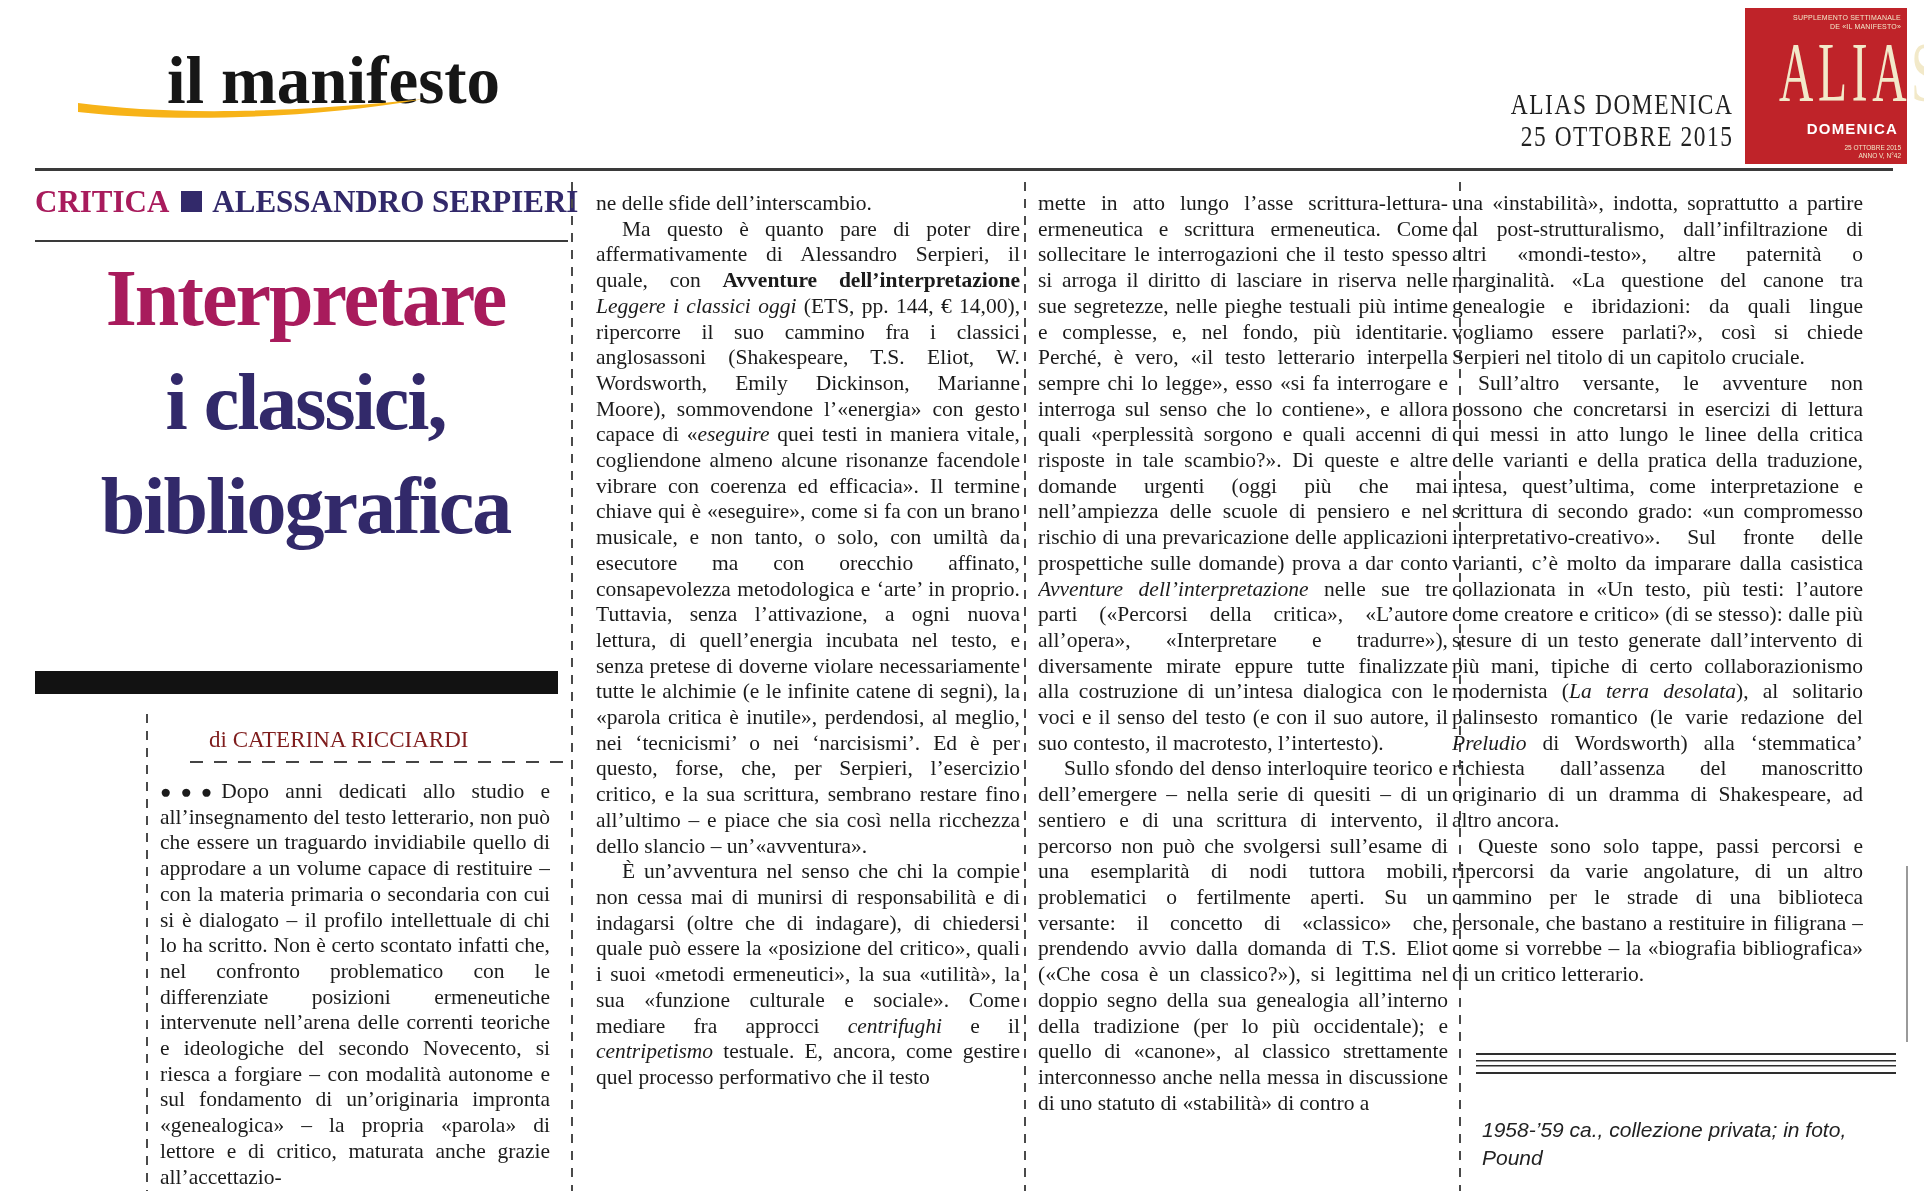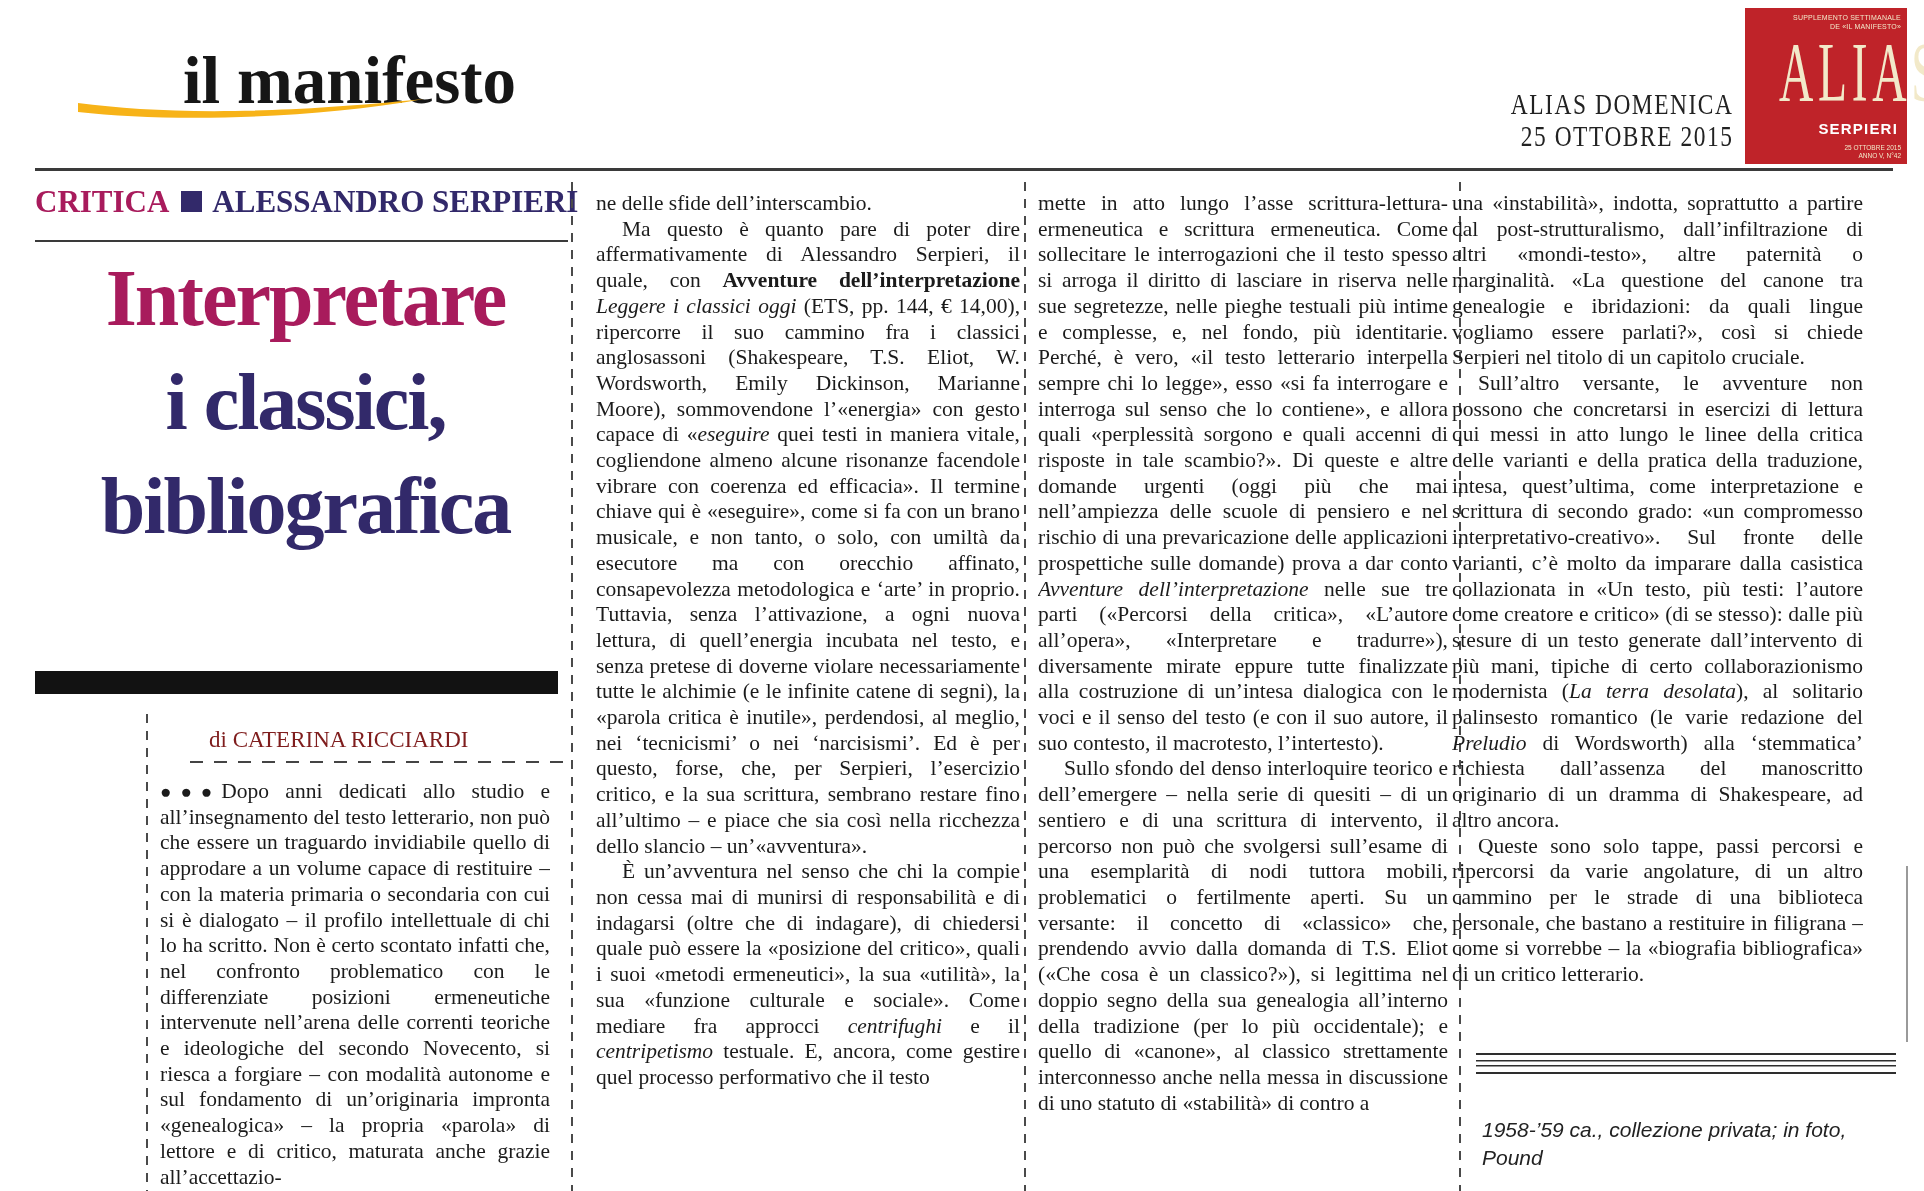--- a/index.html
+++ b/index.html
@@ -1,20 +1,20 @@
 <!DOCTYPE html>
 <html style="--magenta: #a81b5c; --navy: #32296a; --box-red: #bf2329; --box-cream: #f2e9c9; --swoosh-yellow: #f7b318; --text: #1b1b1b;"><head>
 <meta charset="utf-8">
 <style>
   html,body{margin:0;padding:0;background:#e8e8e8;}
   .page{position:relative;width:1924px;height:1191px;background:#ffffff;overflow:hidden;
         font-family:"Liberation Serif",serif;color:var(--text,#1b1b1b);}
 
   
-  .masthead-logo{position:absolute;left:183px;top:42px;font-size:67px;font-weight:700;
+  .masthead-logo{position:absolute;left:167px;top:42px;font-size:67px;font-weight:700;
                  letter-spacing:0px;color:#161616;white-space:nowrap;}
   .swoosh{position:absolute;left:76px;top:98px;width:352px;height:26px;}
   .edition{position:absolute;right:191px;top:88px;text-align:right;color:#222;
            transform:scaleX(0.78);transform-origin:top right;}
   .edition div{font-size:30px;line-height:32px;letter-spacing:2px;white-space:nowrap;}
 
   .alias-box{position:absolute;left:1745px;top:8px;width:162px;height:156px;background:var(--box-red,#bf2329);}
   .box-super{position:absolute;top:6px;right:6px;text-align:right;color:var(--box-cream,#f2e9c9);
              font-family:"Liberation Sans",sans-serif;font-size:7px;line-height:8.5px;letter-spacing:.2px;}
   .box-title{position:absolute;top:24px;left:0;width:100%;text-align:center;color:var(--box-cream,#f2e9c9);
@@ -90,21 +90,21 @@
     <div>ALIAS DOMENICA</div>
     <div>25 OTTOBRE 2015</div>
   </div>
 
   <div class="alias-box">
     <div class="box-super">
       <div>SUPPLEMENTO SETTIMANALE</div>
       <div>DE «IL MANIFESTO»</div>
     </div>
     <div class="box-title">ALIAS</div>
-    <div class="box-sub">SERPIERI</div>
+    <div class="box-sub">DOMENICA</div>
     <div class="box-foot">
       <div>25 OTTOBRE 2015</div>
       <div>ANNO V, N°42</div>
     </div>
   </div>
 
   <div class="rule-top"></div>
   <div class="rule-kicker"></div>
 
   <div class="kicker">

